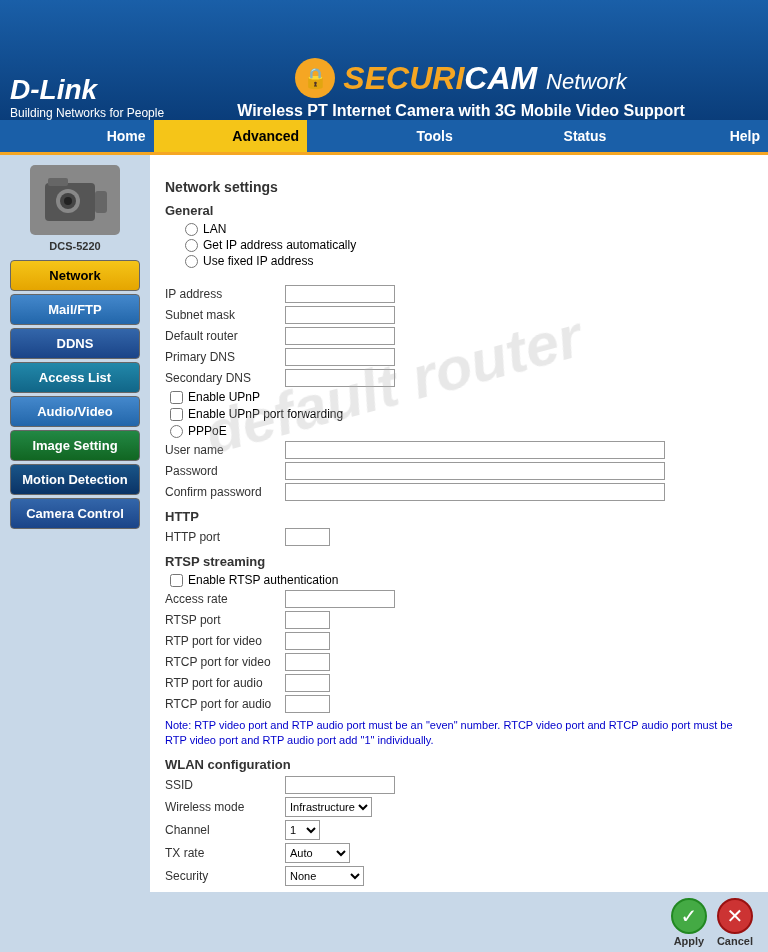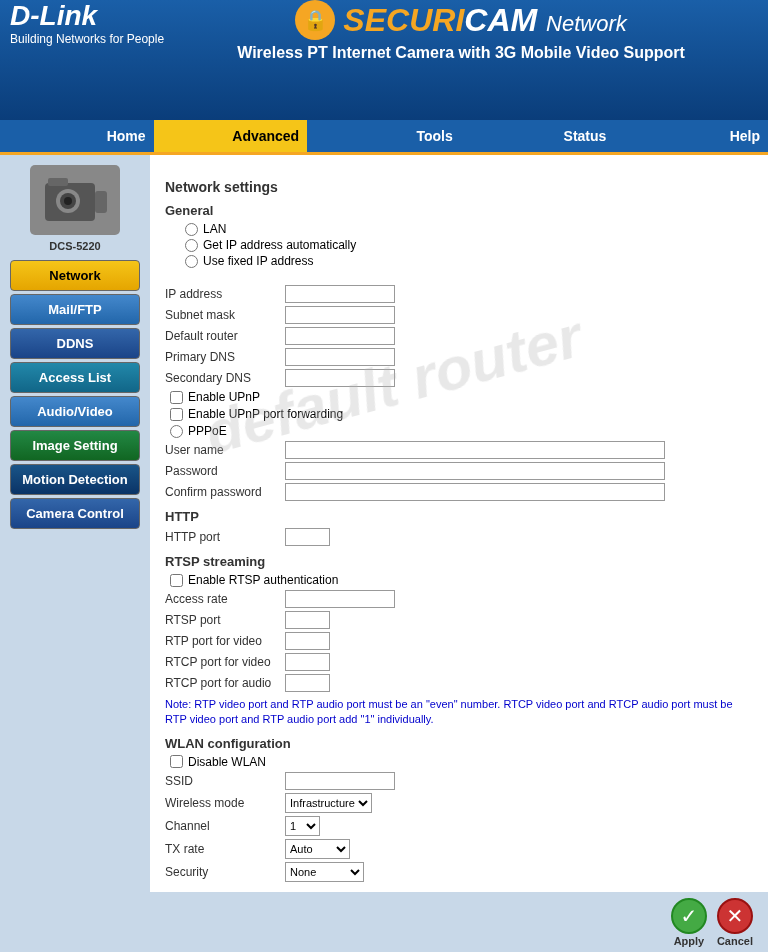--- a/index.html
+++ b/index.html
@@ -1,19 +1,19 @@
 <!DOCTYPE html>
 <html><head>
   <meta charset="utf-8">
   <style>
     * { margin: 0; padding: 0; box-sizing: border-box; }
     body { width: 768px; height: 952px; font-family: Arial, sans-serif; font-size: 12px; background: #c8d8e8; overflow: hidden; }
 
     
-    .header { background: linear-gradient(to bottom, #1a5fa8, #0a3d7a); height: 120px; display: flex; align-items: flex-start; justify-content: space-between; padding: 0 10px; }
+    .header { background: linear-gradient(to bottom, #1a5fa8, #0a3d7a); height: 120px; display: flex; align-items: flex-end; justify-content: space-between; padding: 0 10px; }
     .logo-area { display: flex; flex-direction: column; align-items: flex-start; }
     .logo-text { color: white; font-size: 28px; font-weight: bold; font-style: italic; }
     .logo-sub { color: white; font-size: 12px; }
     .securicam-area { text-align: center; flex: 1; }
     .securicam-logo { display: flex; align-items: center; justify-content: center; gap: 8px; margin-bottom: 4px; }
     .securicam-icon { width: 40px; height: 40px; background: #f5a623; border-radius: 50%; display: flex; align-items: center; justify-content: center; color: white; font-size: 20px; }
     .securicam-text { font-size: 32px; font-style: italic; font-weight: bold; }
     .securicam-sec { color: #f5a623; }
     .securicam-cam { color: white; }
     .securicam-network { color: white; font-size: 22px; font-weight: normal; }
@@ -211,30 +211,30 @@
     </div>
     <div class="form-row">
       <div class="form-label">RTP port for video</div>
       <input type="text" class="form-input" style="width: 45px;">
     </div>
     <div class="form-row">
       <div class="form-label">RTCP port for video</div>
       <input type="text" class="form-input" style="width: 45px;">
     </div>
     <div class="form-row">
+      <div class="form-label">RTP port for audio</div>
+      <input type="text" class="form-input" style="width: 45px;">
+    </div>
+    <div class="form-row">
       <div class="form-label">RTCP port for audio</div>
       <input type="text" class="form-input" style="width: 45px;">
     </div>
     <div class="note-text">Note: RTP video port and RTP audio port must be an "even" number. RTCP video port and RTCP audio port must be RTP video port and RTP audio port add "1" individually.</div>
 
     <div class="section-header">WLAN configuration</div>
-    <div class="checkbox-row">
-      <input type="checkbox" style="">
-      <label>Disable WLAN</label>
-    </div>
     <div class="form-row">
       <div class="form-label">SSID</div>
       <input type="text" class="form-input input-short" style="">
     </div>
     <div class="form-row">
       <div class="form-label">Wireless mode</div>
       <select>
         <option>Infrastructure</option>
         <option>Ad-hoc</option>
       </select>

